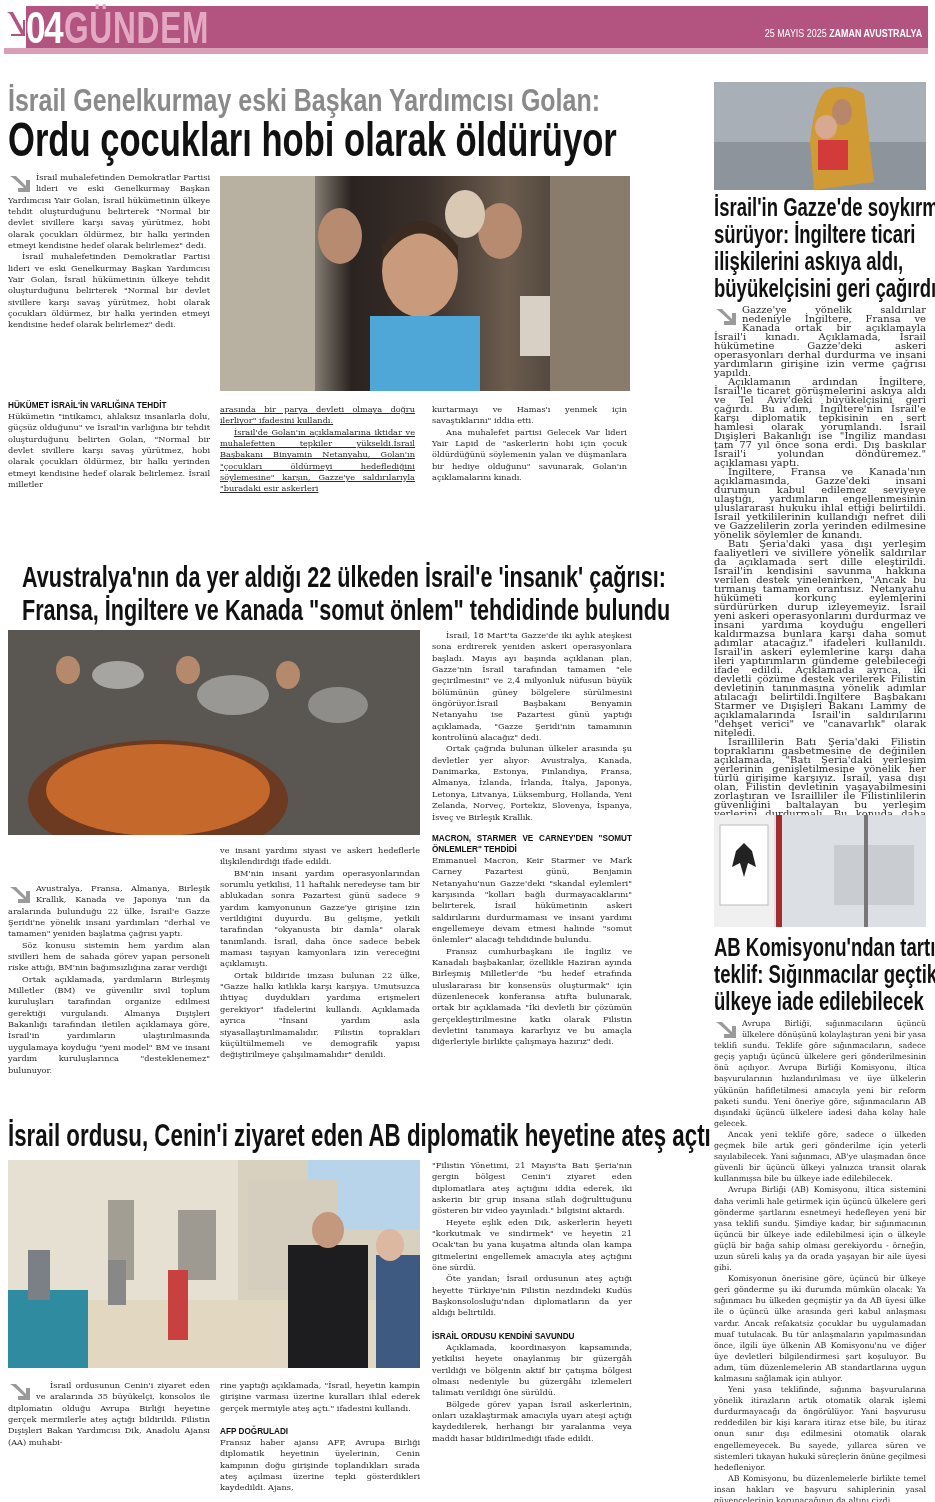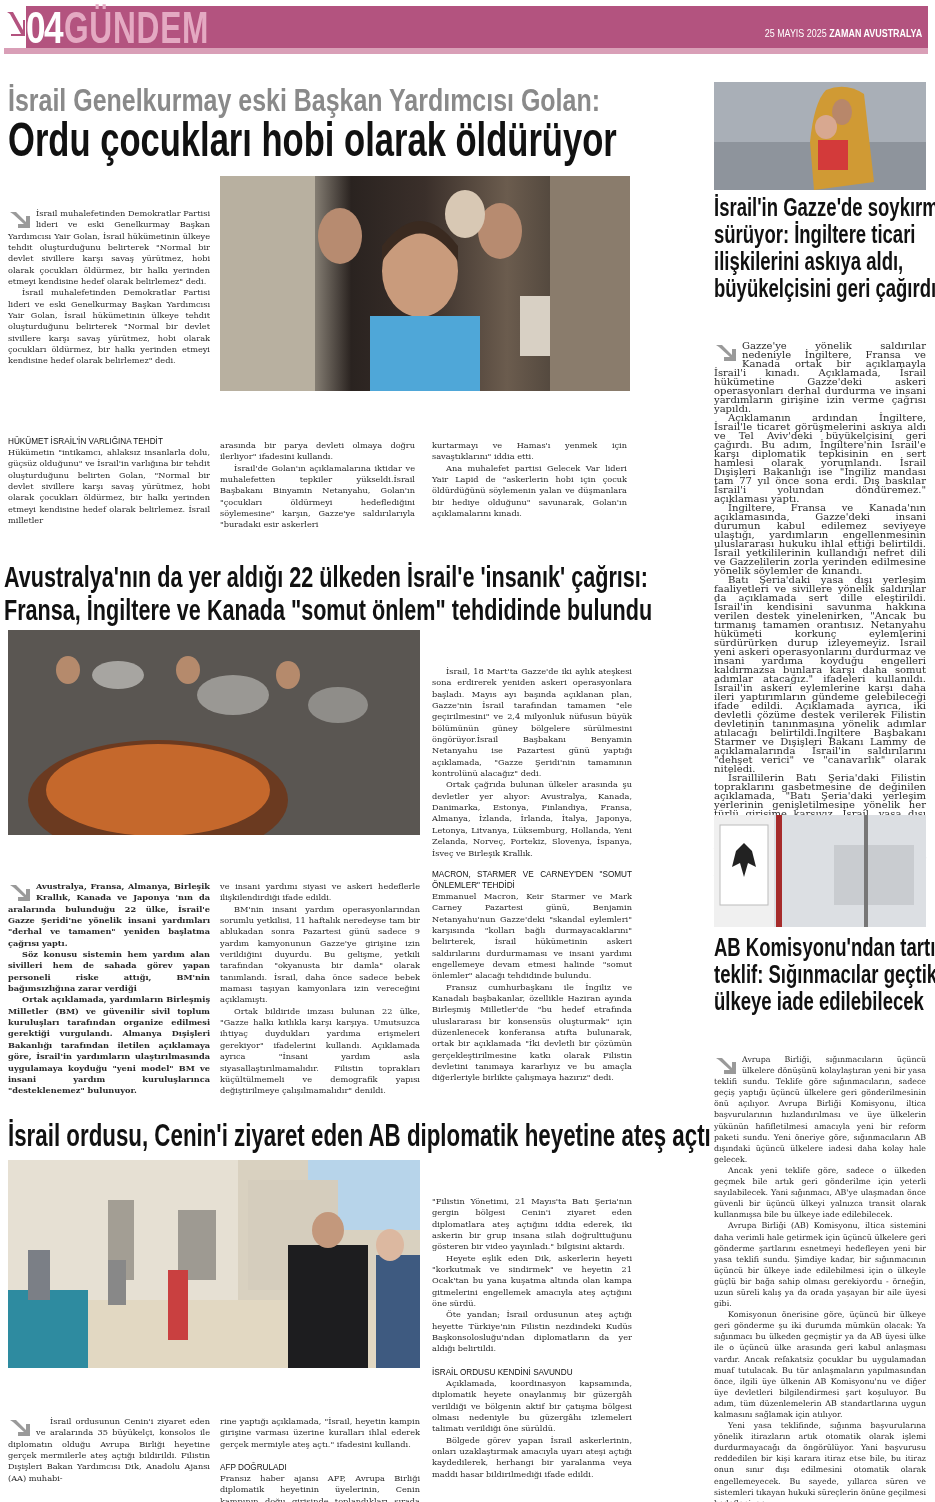--- a/index.html
+++ b/index.html
@@ -13,24 +13,24 @@
   .mast-arrow svg { display: block; }
   .mast-num { position: absolute; left: 26px; top: 2px; font-family: "Liberation Sans", sans-serif; font-weight: 700; font-size: 44px; color: #fff; letter-spacing: -2px; transform: scaleX(0.8); transform-origin: left center; line-height: 52px; }
   .mast-section { position: absolute; left: 64px; top: 2px; font-family: "Liberation Sans", sans-serif; font-weight: 700; font-size: 44px; color: #e4a9c2; letter-spacing: 1px; transform: scaleX(0.72); transform-origin: left center; line-height: 52px; }
   .mast-date { position: absolute; right: 13px; top: 27px; font-family: "Liberation Sans", sans-serif; font-size: 10.5px; color: #fff; transform: scaleX(0.85); transform-origin: right center; }
   .mast-date b { font-weight: 700; }
 
   
   .abs { position: absolute; }
   .sub-head { font-family: "Liberation Sans", sans-serif; font-weight: 700; color: #8a8a8a; transform: scaleX(0.78); transform-origin: left center; white-space: nowrap; }
   .head { font-family: "Liberation Sans", sans-serif; font-weight: 700; color: #111; transform-origin: left center; white-space: nowrap; }
-  .body-text { font-family: "DejaVu Serif", serif; font-size: 8.2px; line-height: 11.35px; color: #2a2a2a; text-align: justify; hyphens: auto; margin-top: 36px; }
+  .body-text { font-family: "DejaVu Serif", serif; font-size: 8.2px; line-height: 11.35px; color: #2a2a2a; text-align: justify; hyphens: auto; }
   .body-text p { text-indent: 14px; }
   .body-text p.no-indent { text-indent: 0; }
-  .subhead-small { font-family: "Liberation Sans", sans-serif; font-weight: 400; font-size: 8.2px; line-height: 11px; color: #111; text-transform: uppercase; margin-top: 8px; }
+  .subhead-small { font-family: "Liberation Sans", sans-serif; font-weight: 700; font-size: 8.2px; line-height: 11px; color: #111; text-transform: uppercase; margin-top: 8px; }
   .lead-arrow { float: left; width: 24px; height: 20px; margin: 2px 4px 0 0; }
   .photo { position: absolute; overflow: hidden; }
 
   
   .ph-children { background: linear-gradient(90deg, #8a8478 0%, #b9b2a3 18%, #2a2320 32%, #3a2f2a 50%, #6b5c4e 70%, #2b2723 100%); }
   .ph-pots { background: radial-gradient(ellipse at 32% 85%, #c05a2a 0%, #8a3b1c 22%, #3b2a20 40%, transparent 41%), linear-gradient(180deg, #4c4a48 0%, #6d6a67 40%, #3d3934 100%); }
   .ph-mother { background: radial-gradient(ellipse at 55% 55%, #d39a3a 0%, #b57a2a 18%, transparent 30%), linear-gradient(180deg, #9ba3ad 0%, #c8ccd1 40%, #7b8088 100%); }
   .ph-eu { background: linear-gradient(90deg, #d4d7dc 0%, #e8e8e8 30%, #a42b2b 30.5%, #a42b2b 34%, #bfc3c8 34.5%, #e9eaec 60%, #c9cdd2 100%); }
   .ph-cenin { background: linear-gradient(180deg, #cfc7b6 0%, #e0d8c6 55%, #d8cfbd 70%, #e3dccb 100%); }
 </style>
@@ -76,21 +76,21 @@
     <ellipse cx="280" cy="55" rx="22" ry="28" fill="#b78b70"></ellipse>
     <ellipse cx="245" cy="38" rx="20" ry="24" fill="#d8c8b4"></ellipse>
     <rect x="300" y="120" width="30" height="60" fill="#d8d0c4"></rect>
   </svg>
 </div>
 
 <div class="abs body-text" style="left:8px; top:400px; width:202px;">
   <div class="subhead-small" style="margin-top:0">HÜKÜMET İSRAİL'İN VARLIĞINA TEHDİT</div>
   <p class="no-indent">Hükümetin "intikamcı, ahlaksız insanlarla dolu, güçsüz olduğunu" ve İsrail'in varlığına bir tehdit oluşturduğunu belirten Golan, "Normal bir devlet sivillere karşı savaş yürütmez, hobi olarak çocukları öldürmez, bir halkı yerinden etmeyi kendisine hedef olarak belirlemez. İsrail milletler</p>
 </div>
-<div class="abs body-text" style="left:220px; top:404px; width:195px;">
+<div class="abs body-text" style="left:220px; top:404px; width:195px;text-decoration:underline;">
   <p class="no-indent">arasında bir parya devleti olmaya doğru ilerliyor" ifadesini kullandı.</p>
   <p>İsrail'de Golan'ın açıklamalarına iktidar ve muhalefetten tepkiler yükseldi.İsrail Başbakanı Binyamin Netanyahu, Golan'ın "çocukları öldürmeyi hedeflediğini söylemesine" karşın, Gazze'ye saldırılarıyla "buradaki esir askerleri</p>
 </div>
 <div class="abs body-text" style="left:432px; top:404px; width:195px;">
   <p class="no-indent">kurtarmayı ve Hamas'ı yenmek için savaştıklarını" iddia etti.</p>
   <p>Ana muhalefet partisi Gelecek Var lideri Yair Lapid de "askerlerin hobi için çocuk öldürdüğünü söylemenin yalan ve düşmanlara bir hediye olduğunu" savunarak, Golan'ın açıklamalarını kınadı.</p>
 </div>
 
 <div class="photo ph-mother" style="left:714px; top:82px; width:212px; height:108px;">
   <svg width="212" height="108" viewBox="0 0 212 108">
@@ -112,40 +112,40 @@
   <svg class="lead-arrow" viewBox="0 0 24 20">
       <polygon points="2,2 8,2 18,12 18,6 22,6 22,18 10,18 10,14 16,14 5,4" fill="#9a9a9a"></polygon>
     </svg>
   <p class="no-indent">Gazze'ye yönelik saldırılar nedeniyle İngiltere, Fransa ve Kanada ortak bir açıklamayla İsrail'i kınadı. Açıklamada, İsrail hükümetine Gazze'deki askeri operasyonları derhal durdurma ve insani yardımların girişine izin verme çağrısı yapıldı.</p>
   <p>Açıklamanın ardından İngiltere, İsrail'le ticaret görüşmelerini askıya aldı ve Tel Aviv'deki büyükelçisini geri çağırdı. Bu adım, İngiltere'nin İsrail'e karşı diplomatik tepkisinin en sert hamlesi olarak yorumlandı. İsrail Dışişleri Bakanlığı ise "İngiliz mandası tam 77 yıl önce sona erdi. Dış baskılar İsrail'i yolundan döndüremez." açıklaması yaptı.</p>
   <p>İngiltere, Fransa ve Kanada'nın açıklamasında, Gazze'deki insani durumun kabul edilemez seviyeye ulaştığı, yardımların engellenmesinin uluslararası hukuku ihlal ettiği belirtildi. İsrail yetkililerinin kullandığı nefret dili ve Gazzelilerin zorla yerinden edilmesine yönelik söylemler de kınandı.</p>
   <p>Batı Şeria'daki yasa dışı yerleşim faaliyetleri ve sivillere yönelik saldırılar da açıklamada sert dille eleştirildi. İsrail'in kendisini savunma hakkına verilen destek yinelenirken, "Ancak bu tırmanış tamamen orantısız. Netanyahu hükümeti korkunç eylemlerini sürdürürken durup izleyemeyiz. İsrail yeni askeri operasyonlarını durdurmaz ve insani yardıma koyduğu engelleri kaldırmazsa bunlara karşı daha somut adımlar atacağız." ifadeleri kullanıldı. İsrail'in askeri eylemlerine karşı daha ileri yaptırımların gündeme gelebileceği ifade edildi. Açıklamada ayrıca, iki devletli çözüme destek verilerek Filistin devletinin tanınmasına yönelik adımlar atılacağı belirtildi.İngiltere Başbakanı Starmer ve Dışişleri Bakanı Lammy de açıklamalarında İsrail'in saldırılarını "dehşet verici" ve "canavarlık" olarak niteledi.</p>
   <p>İsraillilerin Batı Şeria'daki Filistin topraklarını gasbetmesine de değinilen açıklamada, "Batı Şeria'daki yerleşim yerlerinin genişletilmesine yönelik her türlü girişime karşıyız. İsrail, yasa dışı olan, Filistin devletinin yaşayabilmesini zorlaştıran ve İsrailliler ile Filistinlilerin güvenliğini baltalayan bu yerleşim yerlerini durdurmalı. Bu konuda daha fazla adım atmaktan ve yaptırımlar uygulamaktan kaçınmayacağız." vurgusu yapıldı.</p>
 </div>
 
-<div class="abs" style="left:4px; top:560px;">
+<div class="abs" style="left:22px; top:560px;">
   <div class="head" style="font-size:30px; line-height:33px; transform: scaleX(0.72);">Avustralya'nın da yer aldığı 22 ülkeden İsrail'e 'insanık' çağrısı:</div>
   <div class="head" style="font-size:30px; line-height:33px; transform: scaleX(0.72);">Fransa, İngiltere ve Kanada "somut önlem" tehdidinde bulundu</div>
 </div>
 
 <div class="photo ph-pots" style="left:8px; top:630px; width:412px; height:205px;">
   <svg width="412" height="205" viewBox="0 0 412 205">
     <rect width="412" height="205" fill="#5a5652"></rect>
     <ellipse cx="150" cy="170" rx="130" ry="60" fill="#6b3a20"></ellipse>
     <ellipse cx="150" cy="160" rx="112" ry="46" fill="#c5682c"></ellipse>
     <ellipse cx="225" cy="65" rx="36" ry="20" fill="#9a9894"></ellipse>
     <ellipse cx="110" cy="45" rx="26" ry="14" fill="#a7a5a1"></ellipse>
     <ellipse cx="330" cy="75" rx="30" ry="18" fill="#8f8d89"></ellipse>
     <ellipse cx="180" cy="40" rx="12" ry="14" fill="#b58a6c"></ellipse>
     <ellipse cx="280" cy="45" rx="12" ry="14" fill="#b58a6c"></ellipse>
     <ellipse cx="60" cy="40" rx="12" ry="14" fill="#b58a6c"></ellipse>
   </svg>
 </div>
 
-<div class="abs body-text" style="left:8px; top:845px; width:202px;font-weight:bold;">
+<div class="abs body-text" style="left:8px; top:883px; width:202px;">
   <svg class="lead-arrow" viewBox="0 0 24 20">
       <polygon points="2,2 8,2 18,12 18,6 22,6 22,18 10,18 10,14 16,14 5,4" fill="#9a9a9a"></polygon>
     </svg>
   <p class="no-indent">Avustralya, Fransa, Almanya, Birleşik Krallık, Kanada ve Japonya 'nın da aralarında bulunduğu 22 ülke, İsrail'e Gazze Şeridi'ne yönelik insani yardımları "derhal ve tamamen" yeniden başlatma çağrısı yaptı.</p>
   <p>Söz konusu sistemin hem yardım alan sivilleri hem de sahada görev yapan personeli riske attığı, BM'nin bağımsızlığına zarar verdiği</p>
   <p>Ortak açıklamada, yardımların Birleşmiş Milletler (BM) ve güvenilir sivil toplum kuruluşları tarafından organize edilmesi gerektiği vurgulandı. Almanya Dışişleri Bakanlığı tarafından iletilen açıklamaya göre, İsrail'in yardımların ulaştırılmasında uygulamaya koyduğu "yeni model" BM ve insani yardım kuruluşlarınca "desteklenemez" bulunuyor.</p>
 </div>
 <div class="abs body-text" style="left:220px; top:845px; width:200px;">
   <p class="no-indent">ve insani yardımı siyasi ve askeri hedeflerle ilişkilendirdiği ifade edildi.</p>
   <p>BM'nin insani yardım operasyonlarından sorumlu yetkilisi, 11 haftalık neredeyse tam bir ablukadan sonra Pazartesi günü sadece 9 yardım kamyonunun Gazze'ye girişine izin verildiğini duyurdu. Bu gelişme, yetkili tarafından "okyanusta bir damla" olarak tanımlandı. İsrail, daha önce sadece bebek maması taşıyan kamyonlara izin vereceğini açıklamıştı.</p>
@@ -218,15 +218,15 @@
 <div class="abs body-text" style="left:220px; top:1380px; width:200px;">
   <p class="no-indent">rine yaptığı açıklamada, "İsrail, heyetin kampin girişine varması üzerine kuralları ihlal ederek gerçek mermiyle ateş açtı." ifadesini kullandı.</p>
   <div class="subhead-small" style="margin-top:12px;">AFP DOĞRULADI</div>
   <p class="no-indent">Fransız haber ajansı AFP, Avrupa Birliği diplomatik heyetinin üyelerinin, Cenin kampının doğu girişinde toplandıkları sırada ateş açılması üzerine tepki gösterdikleri kaydedildi. Ajans,</p>
 </div>
 <div class="abs body-text" style="left:432px; top:1160px; width:200px;">
   <p class="no-indent">"Filistin Yönetimi, 21 Mayıs'ta Batı Şeria'nın gergin bölgesi Cenin'i ziyaret eden diplomatlara ateş açtığını iddia ederek, iki askerin bir grup insana silah doğrulttuğunu gösteren bir video yayınladı." bilgisini aktardı.</p>
   <p>Heyete eşlik eden Dik, askerlerin heyeti "korkutmak ve sindirmek" ve heyetin 21 Ocak'tan bu yana kuşatma altında olan kampa gitmelerini engellemek amacıyla ateş açtığını öne sürdü.</p>
   <p>Öte yandan; İsrail ordusunun ateş açtığı heyette Türkiye'nin Filistin nezdindeki Kudüs Başkonsolosluğu'ndan diplomatların da yer aldığı belirtildi.</p>
   <div class="subhead-small" style="margin-top:12px;">İSRAİL ORDUSU KENDİNİ SAVUNDU</div>
-  <p>Açıklamada, koordinasyon kapsamında, diplomatik heyete onaylanmış bir güzergâh verildiği ve bölgenin aktif bir çatışma bölgesi olması nedeniyle bu güzergâhı izlemeleri talimatı verildiği öne sürüldü.</p>
+  <p>Açıklamada, koordinasyon kapsamında, yetkilisi heyete onaylanmış bir güzergâh verildiği ve bölgenin aktif bir çatışma bölgesi olması nedeniyle bu güzergâhı izlemeleri talimatı verildiği öne sürüldü.</p>
   <p>Bölgede görev yapan İsrail askerlerinin, onları uzaklaştırmak amacıyla uyarı ateşi açtığı kaydedilerek, herhangi bir yaralanma veya maddi hasar bildirilmediği ifade edildi.</p>
 </div>
 
 </body></html>

